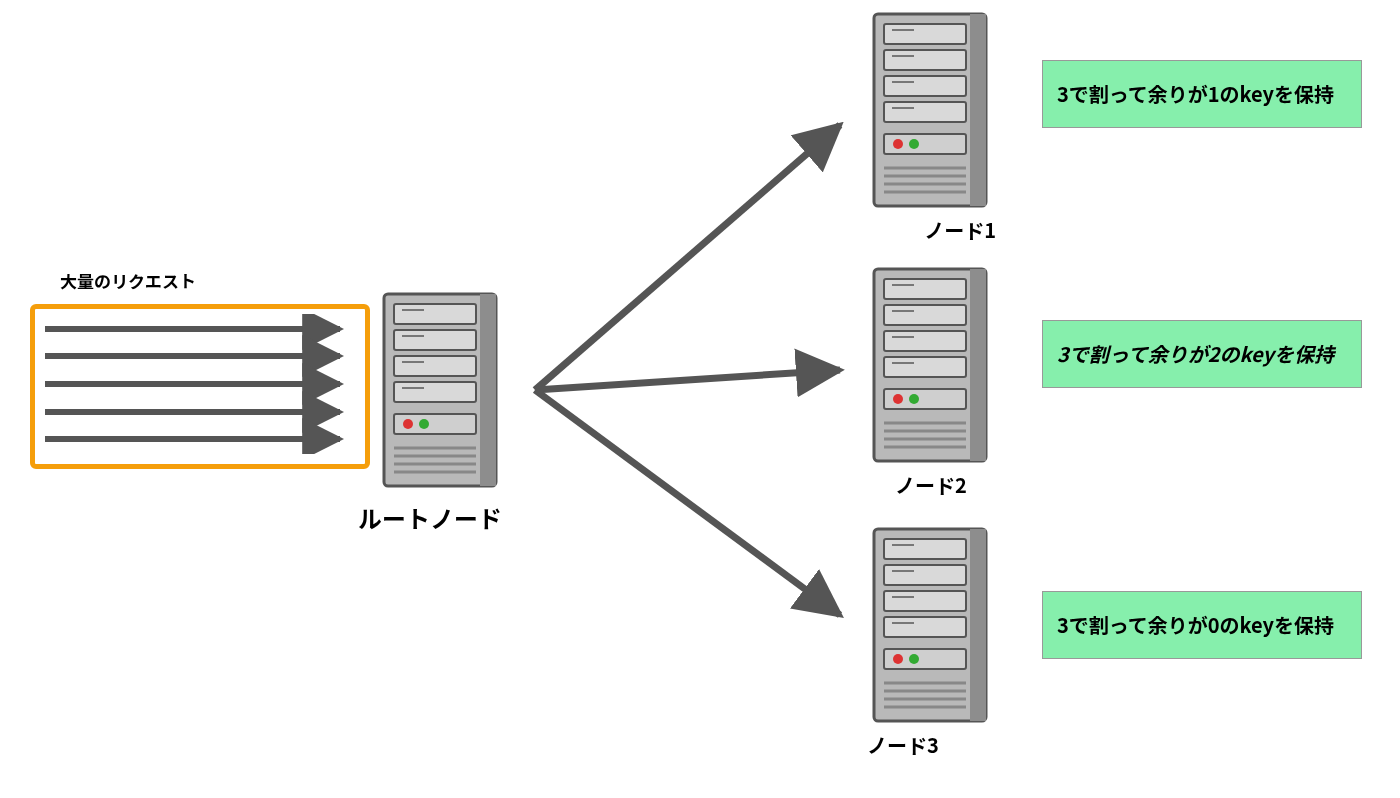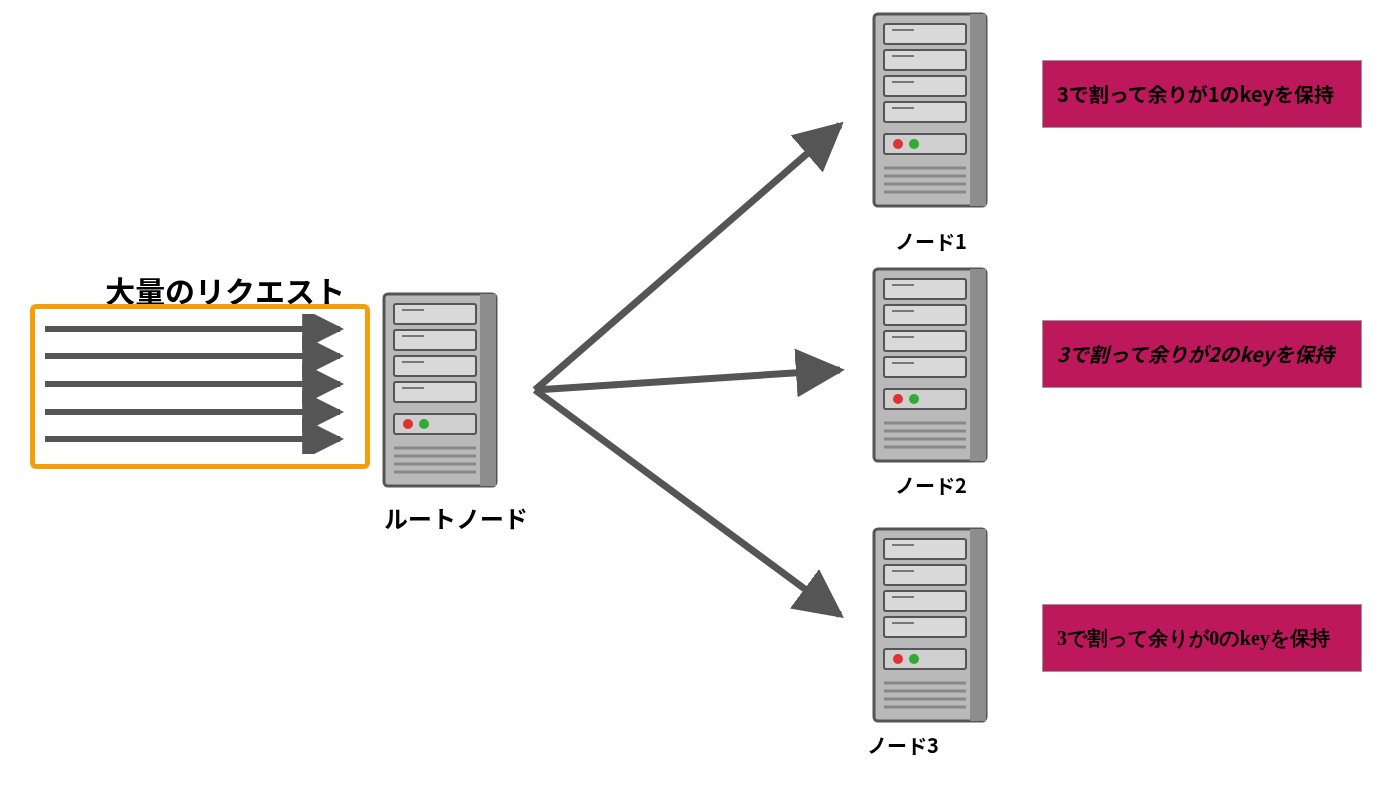--- a/index.html
+++ b/index.html
@@ -9,28 +9,28 @@
     height: 798px;
     background: #fff;
     font-family: "Hiragino Kaku Gothic ProN", "Meiryo", "Noto Sans JP", Arial, sans-serif;
     position: relative;
   }
   .label {
     position: absolute;
     font-weight: 700;
     color: #000;
   }
-  .req-title { font-size: 30px; margin-left: 45px; }
+  .req-title { font-size: 17px; }
   .root-title { font-size: 24px; }
   .node-title { font-size: 20px; text-align: center; width: 130px; }
   .info-box {
     position: absolute;
     width: 290px;
     padding: 18px 14px;
-    background: #be185d;
+    background: #86efac;
     border: 1px solid #999;
     font-size: 20px;
     font-weight: 700;
     line-height: 1.5;
   }
   .req-box {
     position: absolute;
     border: 5px solid #f59e0b; 
     border-radius: 6px;
   }
@@ -92,56 +92,56 @@
       <line x1="14" y1="182" x2="96" y2="182"></line>
     </g>
   </symbol>
 </svg>
 
 <div class="server" style="left:380px; top:290px; width:120px; height:200px;">
   <svg width="120" height="200">
       <use href="#serverSym"></use>
     </svg>
 </div>
-<div class="label root-title" style="left:358px; top:500px; width:170px; text-align:right;">ルートノード</div>
+<div class="label root-title" style="left:358px; top:500px; width:170px; text-align:left;">ルートノード</div>
 
 <svg style="position:absolute; left:520px; top:60px;" width="370" height="590" viewBox="0 0 370 590">
   <defs>
     <marker id="arrowBig" viewBox="0 0 10 10" refX="9" refY="5" markerWidth="7" markerHeight="7" orient="auto-start-reverse">
       <path d="M0,0 L10,5 L0,10 z" fill="#555"></path>
     </marker>
   </defs>
   <g stroke="#555" stroke-width="7" marker-end="url(#arrowBig)">
     <line x1="15" y1="330" x2="320" y2="65"></line>
     <line x1="15" y1="330" x2="320" y2="310"></line>
     <line x1="15" y1="330" x2="320" y2="555"></line>
   </g>
 </svg>
 
 <div class="server" style="left:870px; top:10px; width:120px; height:200px;">
   <svg width="120" height="200">
       <use href="#serverSym"></use>
     </svg>
 </div>
-<div class="label node-title" style="left:866px; top:226px;">ノード1</div>
+<div class="label node-title" style="left:866px; top:215px;text-align:right;">ノード1</div>
 <div class="info-box" style="left:1042px; top:60px;">
   <span>3で割って余りが1のkeyを保持</span>
 </div>
 
 <div class="server" style="left:870px; top:265px; width:120px; height:200px;">
   <svg width="120" height="200">
       <use href="#serverSym"></use>
     </svg>
 </div>
 <div class="label node-title" style="left:866px; top:470px;">ノード2</div>
 <div class="info-box" style="left:1042px; top:320px;font-style:italic;">
   <span>3で割って余りが2のkeyを保持</span>
 </div>
 
 <div class="server" style="left:870px; top:525px; width:120px; height:200px;">
   <svg width="120" height="200">
       <use href="#serverSym"></use>
     </svg>
 </div>
 <div class="label node-title" style="left:838px; top:730px;">ノード3</div>
-<div class="info-box" style="left:1042px; top:604px;font-family:Liberation Serif, serif;">
+<div class="info-box" style="left:1042px; top:591px;">
   <span>3で割って余りが0のkeyを保持</span>
 </div>
 
 </body></html>

